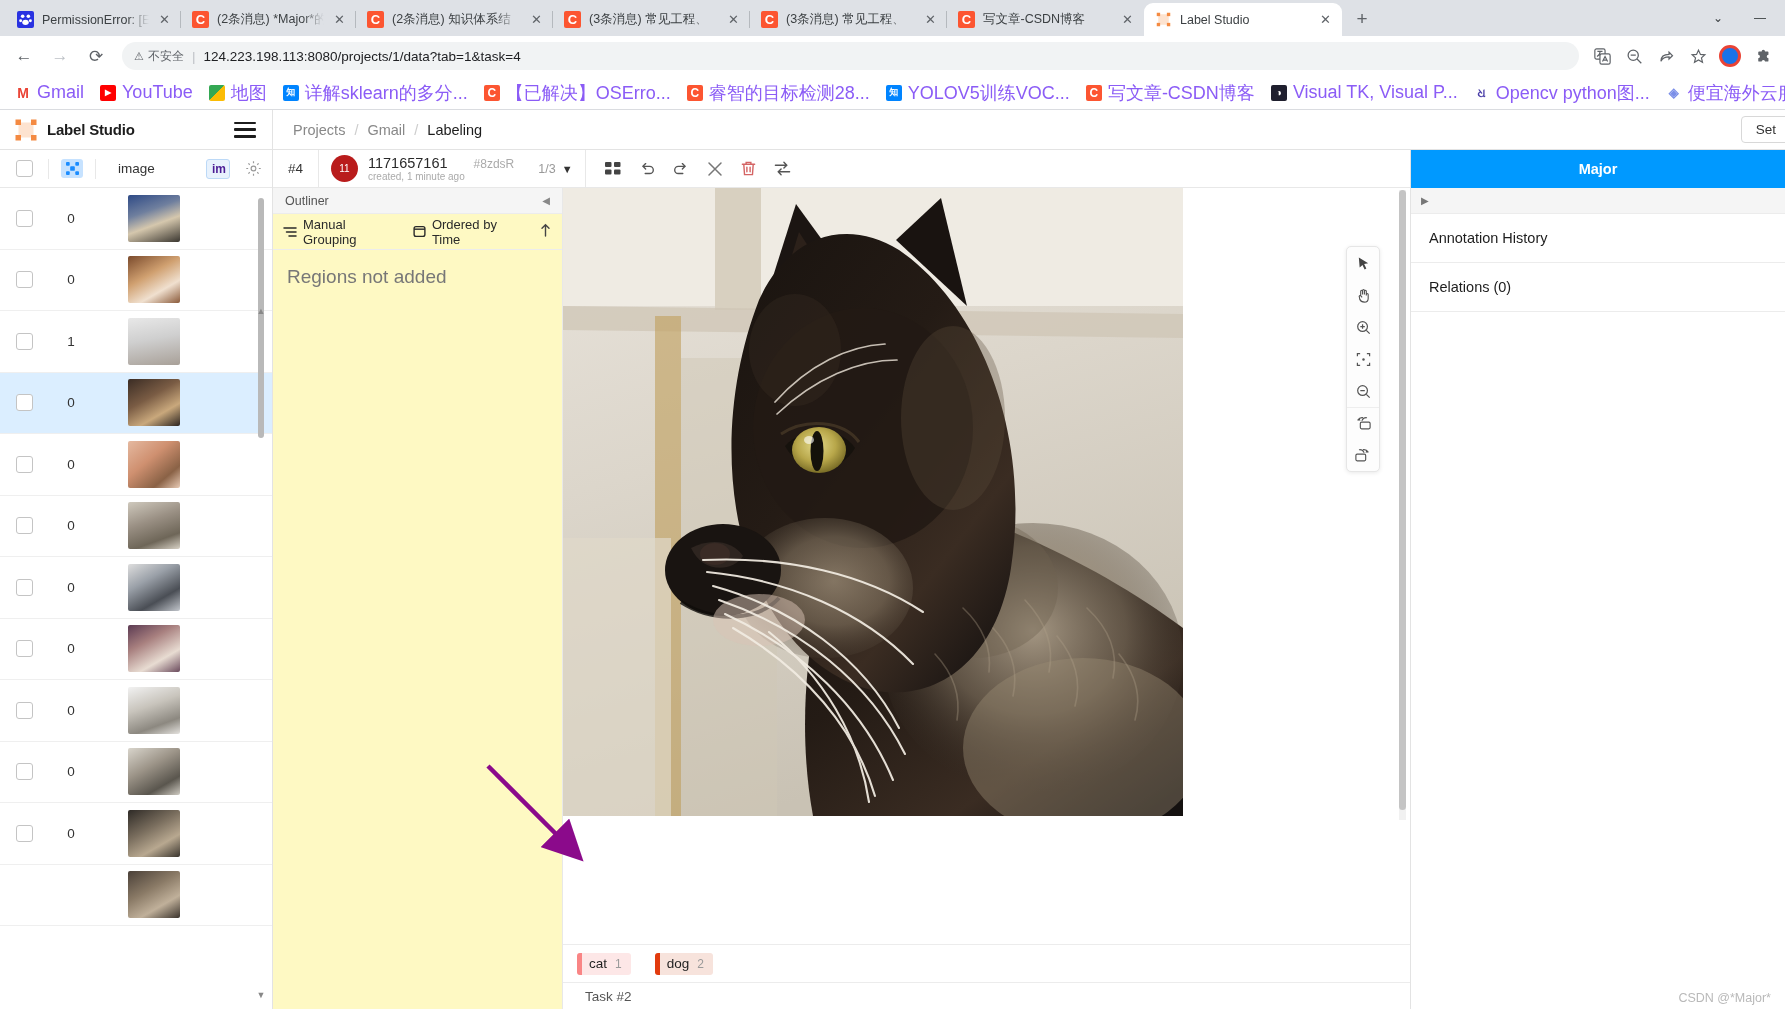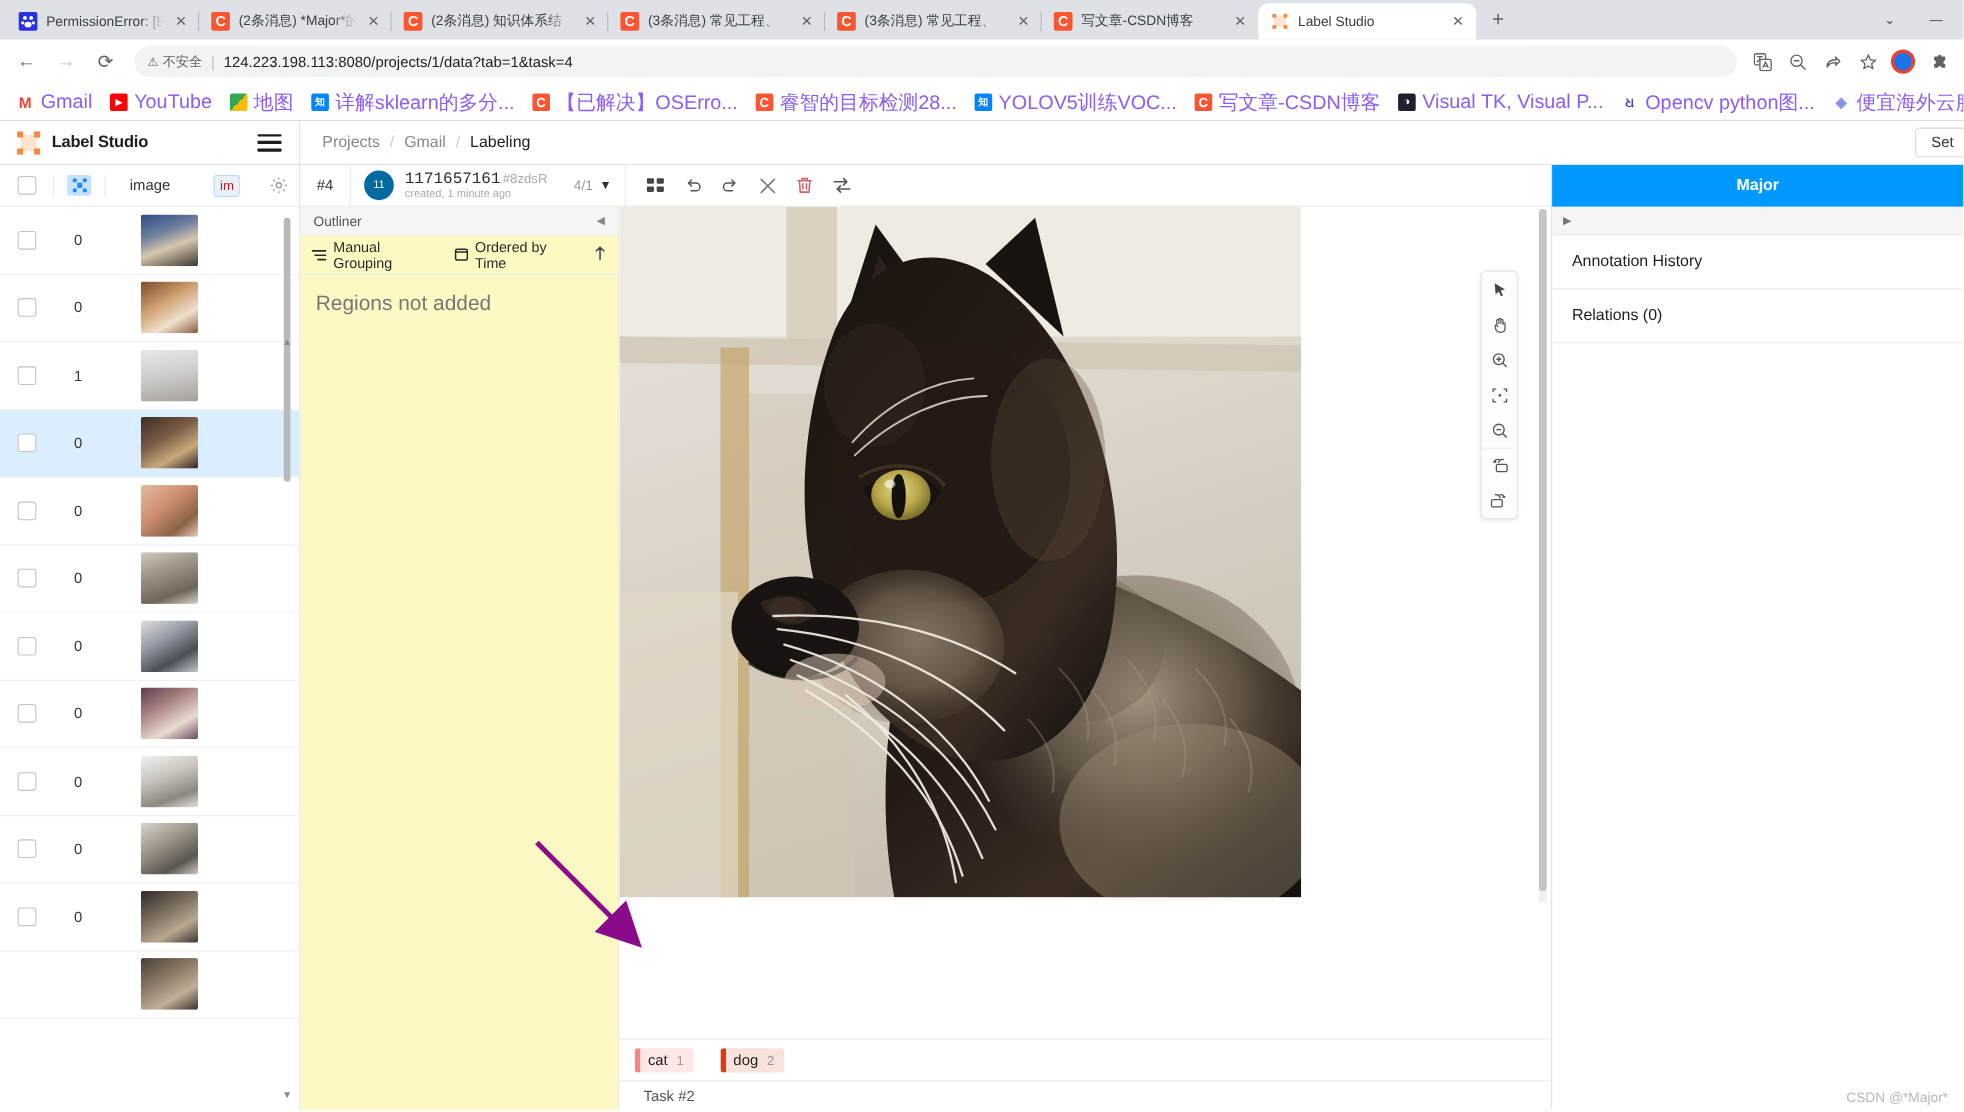--- a/index.html
+++ b/index.html
@@ -271,26 +271,27 @@
     background: #c6e2ff;
     border-radius: 3px;
     display:flex; align-items:center; justify-content:center;
   }
   .id-icon svg { display:block; }
   .dt-imgcol { flex: 1 1 auto; padding-left: 22px; font-size:13.5px; color:#333;}
   .dt-chip {
     background:#e8f2fd;
     border:1px solid #bcd9f7;
     border-radius:3px;
-    color:#b91c1c;
+    color:#4c1d95;
     font-size:12px;
     padding: 2px 5px;
-    margin-right: 16px;
+    margin-right: 4px;
     overflow:hidden; white-space:nowrap;
     max-width: 24px;
+    font-weight: bold;
   }
   .dt-gear { width:38px; flex:0 0 38px; display:flex; align-items:center; justify-content:center; color:#9a9a9a;}
 
   .dt-rows { flex: 1 1 auto; overflow: hidden; position: relative; }
   .dt-row {
     height: 61.5px;
     display: flex;
     align-items: center;
     border-bottom: 1px solid #efefef;
   }
@@ -334,26 +335,26 @@
     border-right: 1px solid #e8e8e8;
   }
   .at-anno {
     display:flex; align-items:center;
     padding: 0 12px;
     height:38px;
     border-right:1px solid #e8e8e8;
   }
   .at-avatar {
     width: 27px; height:27px; border-radius:50%;
-    background:#0369a1; color:#fff;
+    background:#b91c1c; color:#fff;
     font-size:10px;
     display:flex; align-items:center; justify-content:center;
     margin-right: 10px;
   }
-  .at-id { font-size:14.5px; color:#2a2a2a; margin-right:2px;font-family:Liberation Mono, monospace; }
+  .at-id { font-size:14.5px; color:#2a2a2a; margin-right:26px; }
   .at-hash { font-size:12px; color:#aaa; margin-right:24px; }
   .at-count { font-size:12.5px; color:#999; margin-right:6px; }
   .at-caret { color:#333; font-size:11px; }
   .at-sub { font-size:10px; color:#aaa; }
   .at-tools { display:flex; align-items:center; padding-left:10px; }
   .at-tools > div {
     width: 34px; height:34px;
     display:flex; align-items:center; justify-content:center;
     color:#555; font-size:16px;
   }
@@ -873,21 +874,21 @@
         <div class="at-task">#4</div>
         <div class="at-anno">
           <span class="at-avatar">11</span>
           <span style="display:flex;flex-direction:column;">
             <span style="display:flex;align-items:baseline;">
               <span class="at-id">1171657161</span>
               <span class="at-hash">#8zdsR</span>
             </span>
             <span class="at-sub">created, 1 minute ago</span>
           </span>
-          <span class="at-count">4/1</span>
+          <span class="at-count">1/3</span>
           <span class="at-caret">▼</span>
         </div>
         <div class="at-tools">
           <div>
             <svg width="16" height="16" viewBox="0 0 16 16" fill="#444">
                 <rect x="0" y="1" width="6.5" height="5" rx="1"></rect>
                 <rect x="9" y="1" width="6.5" height="5" rx="1"></rect>
                 <rect x="0" y="8.5" width="6.5" height="5" rx="1"></rect>
                 <rect x="9" y="8.5" width="6.5" height="5" rx="1"></rect>
               </svg>

